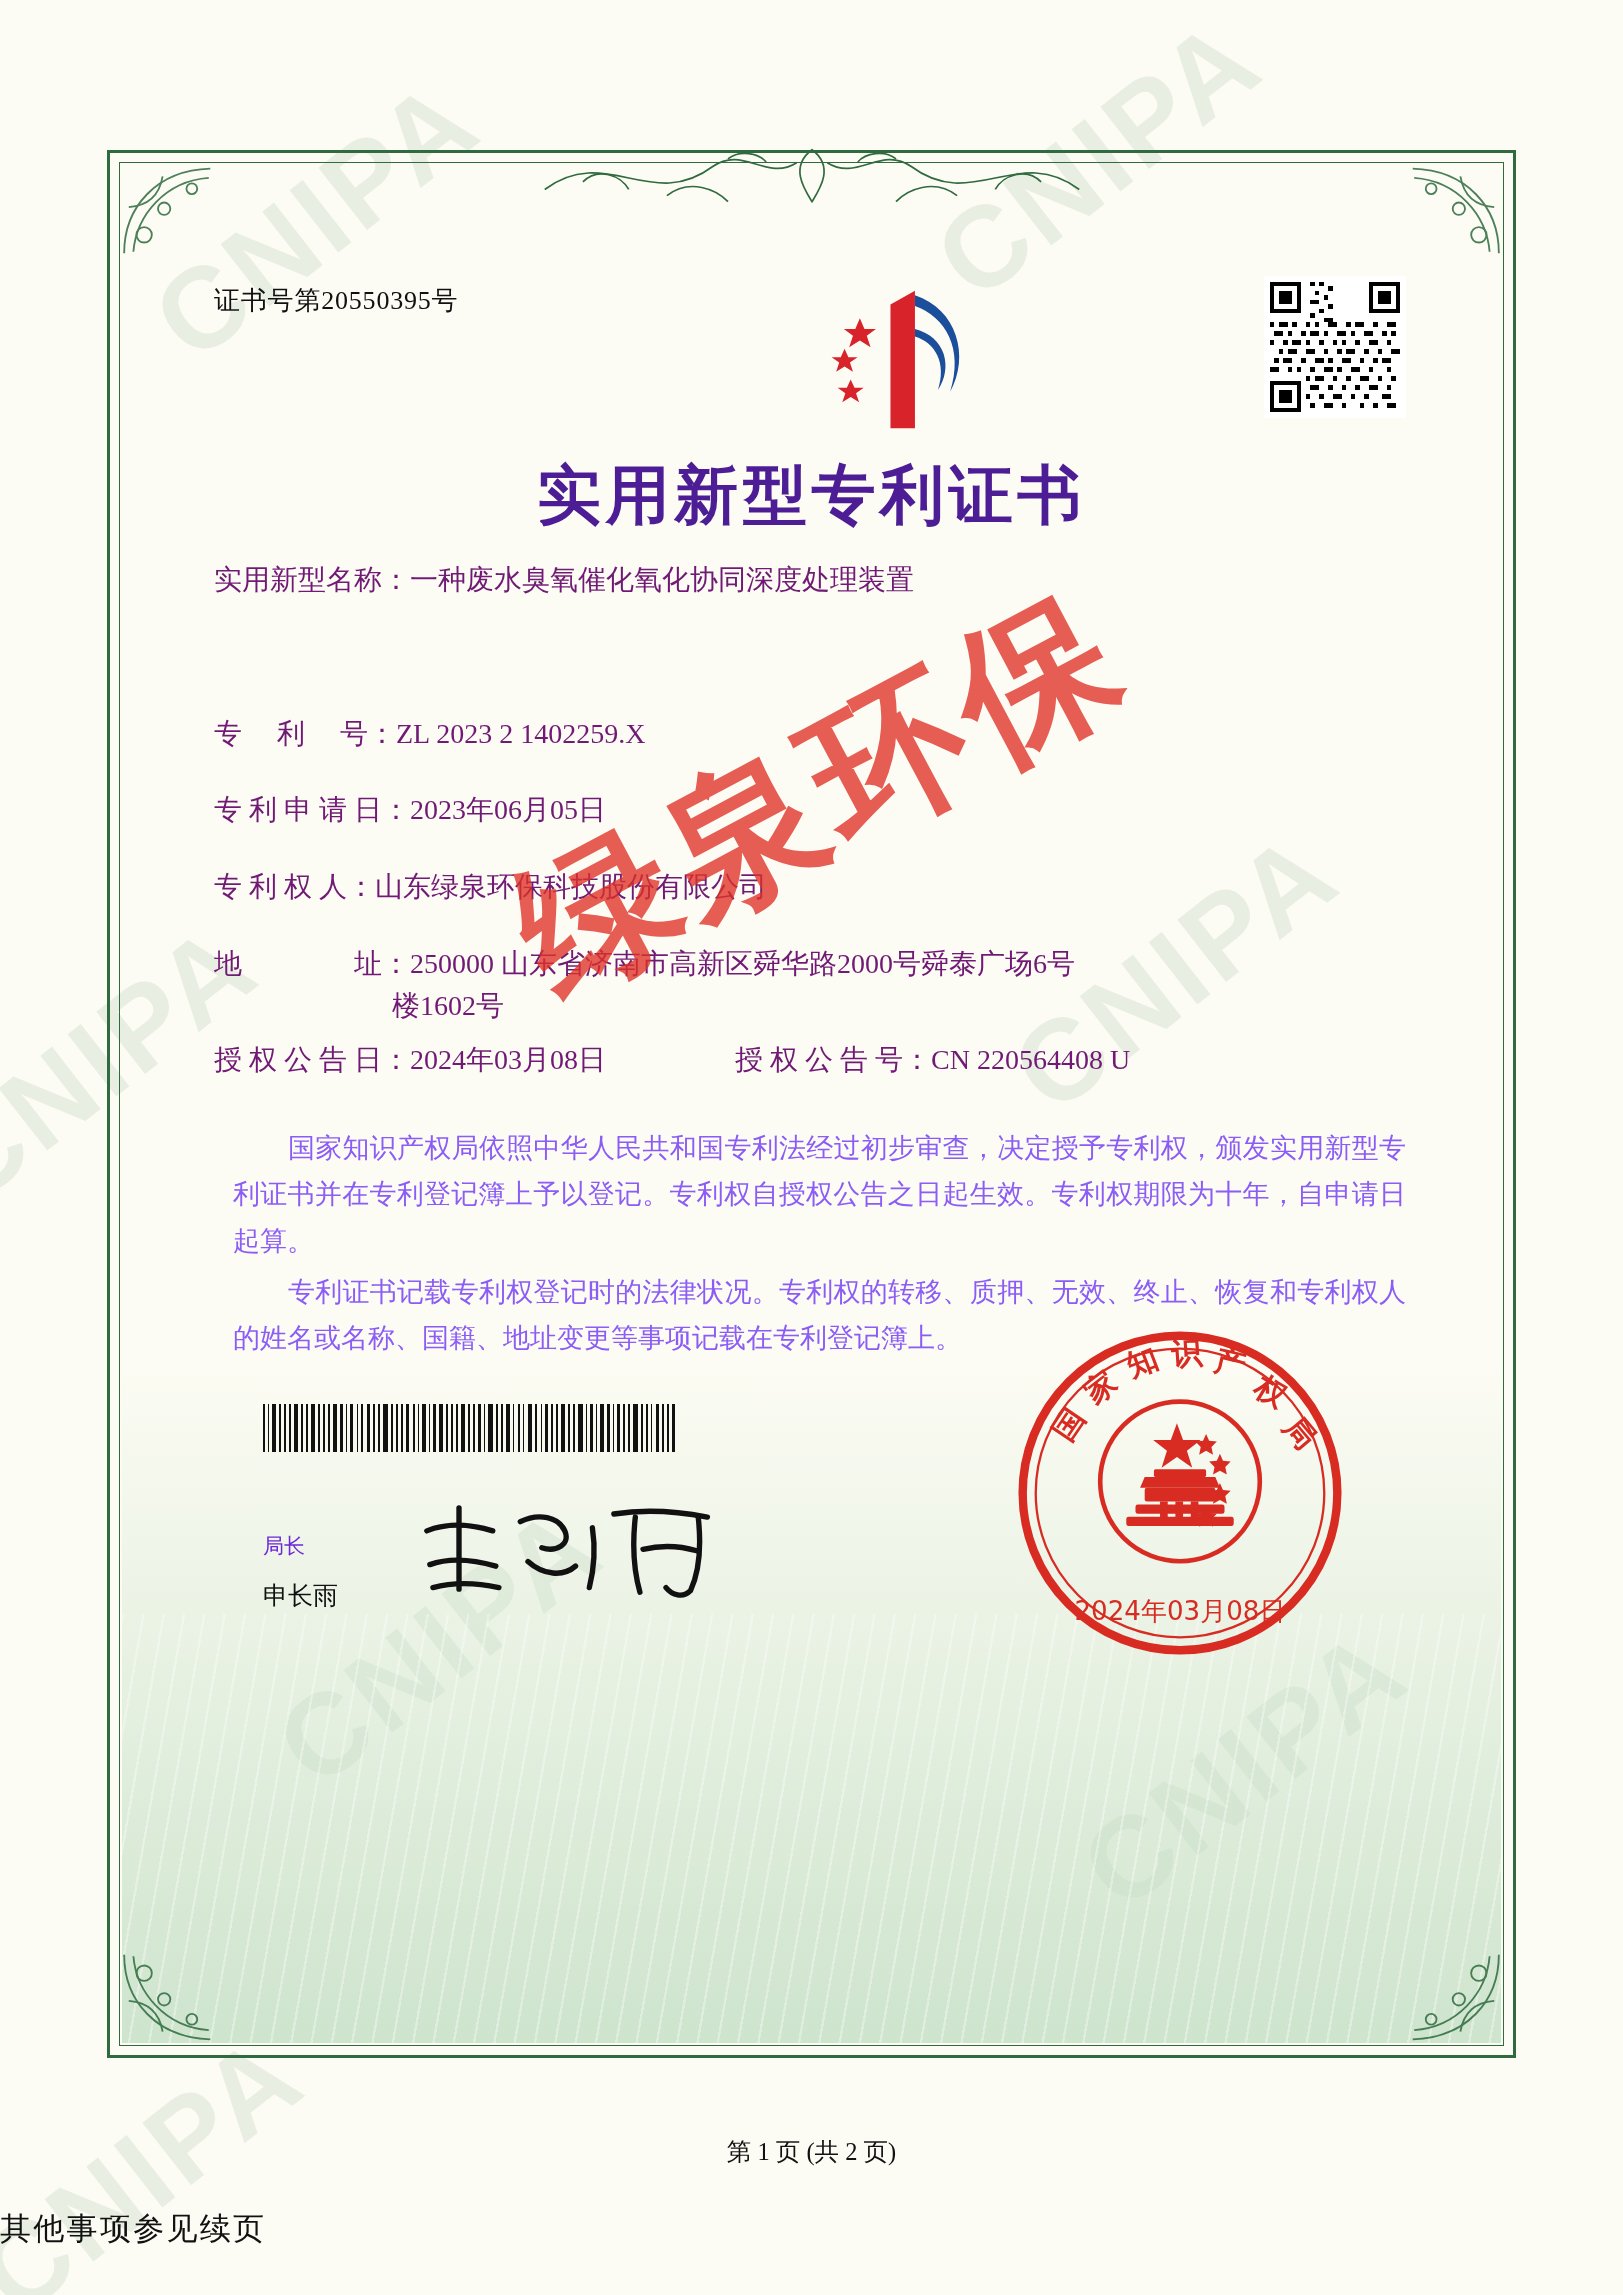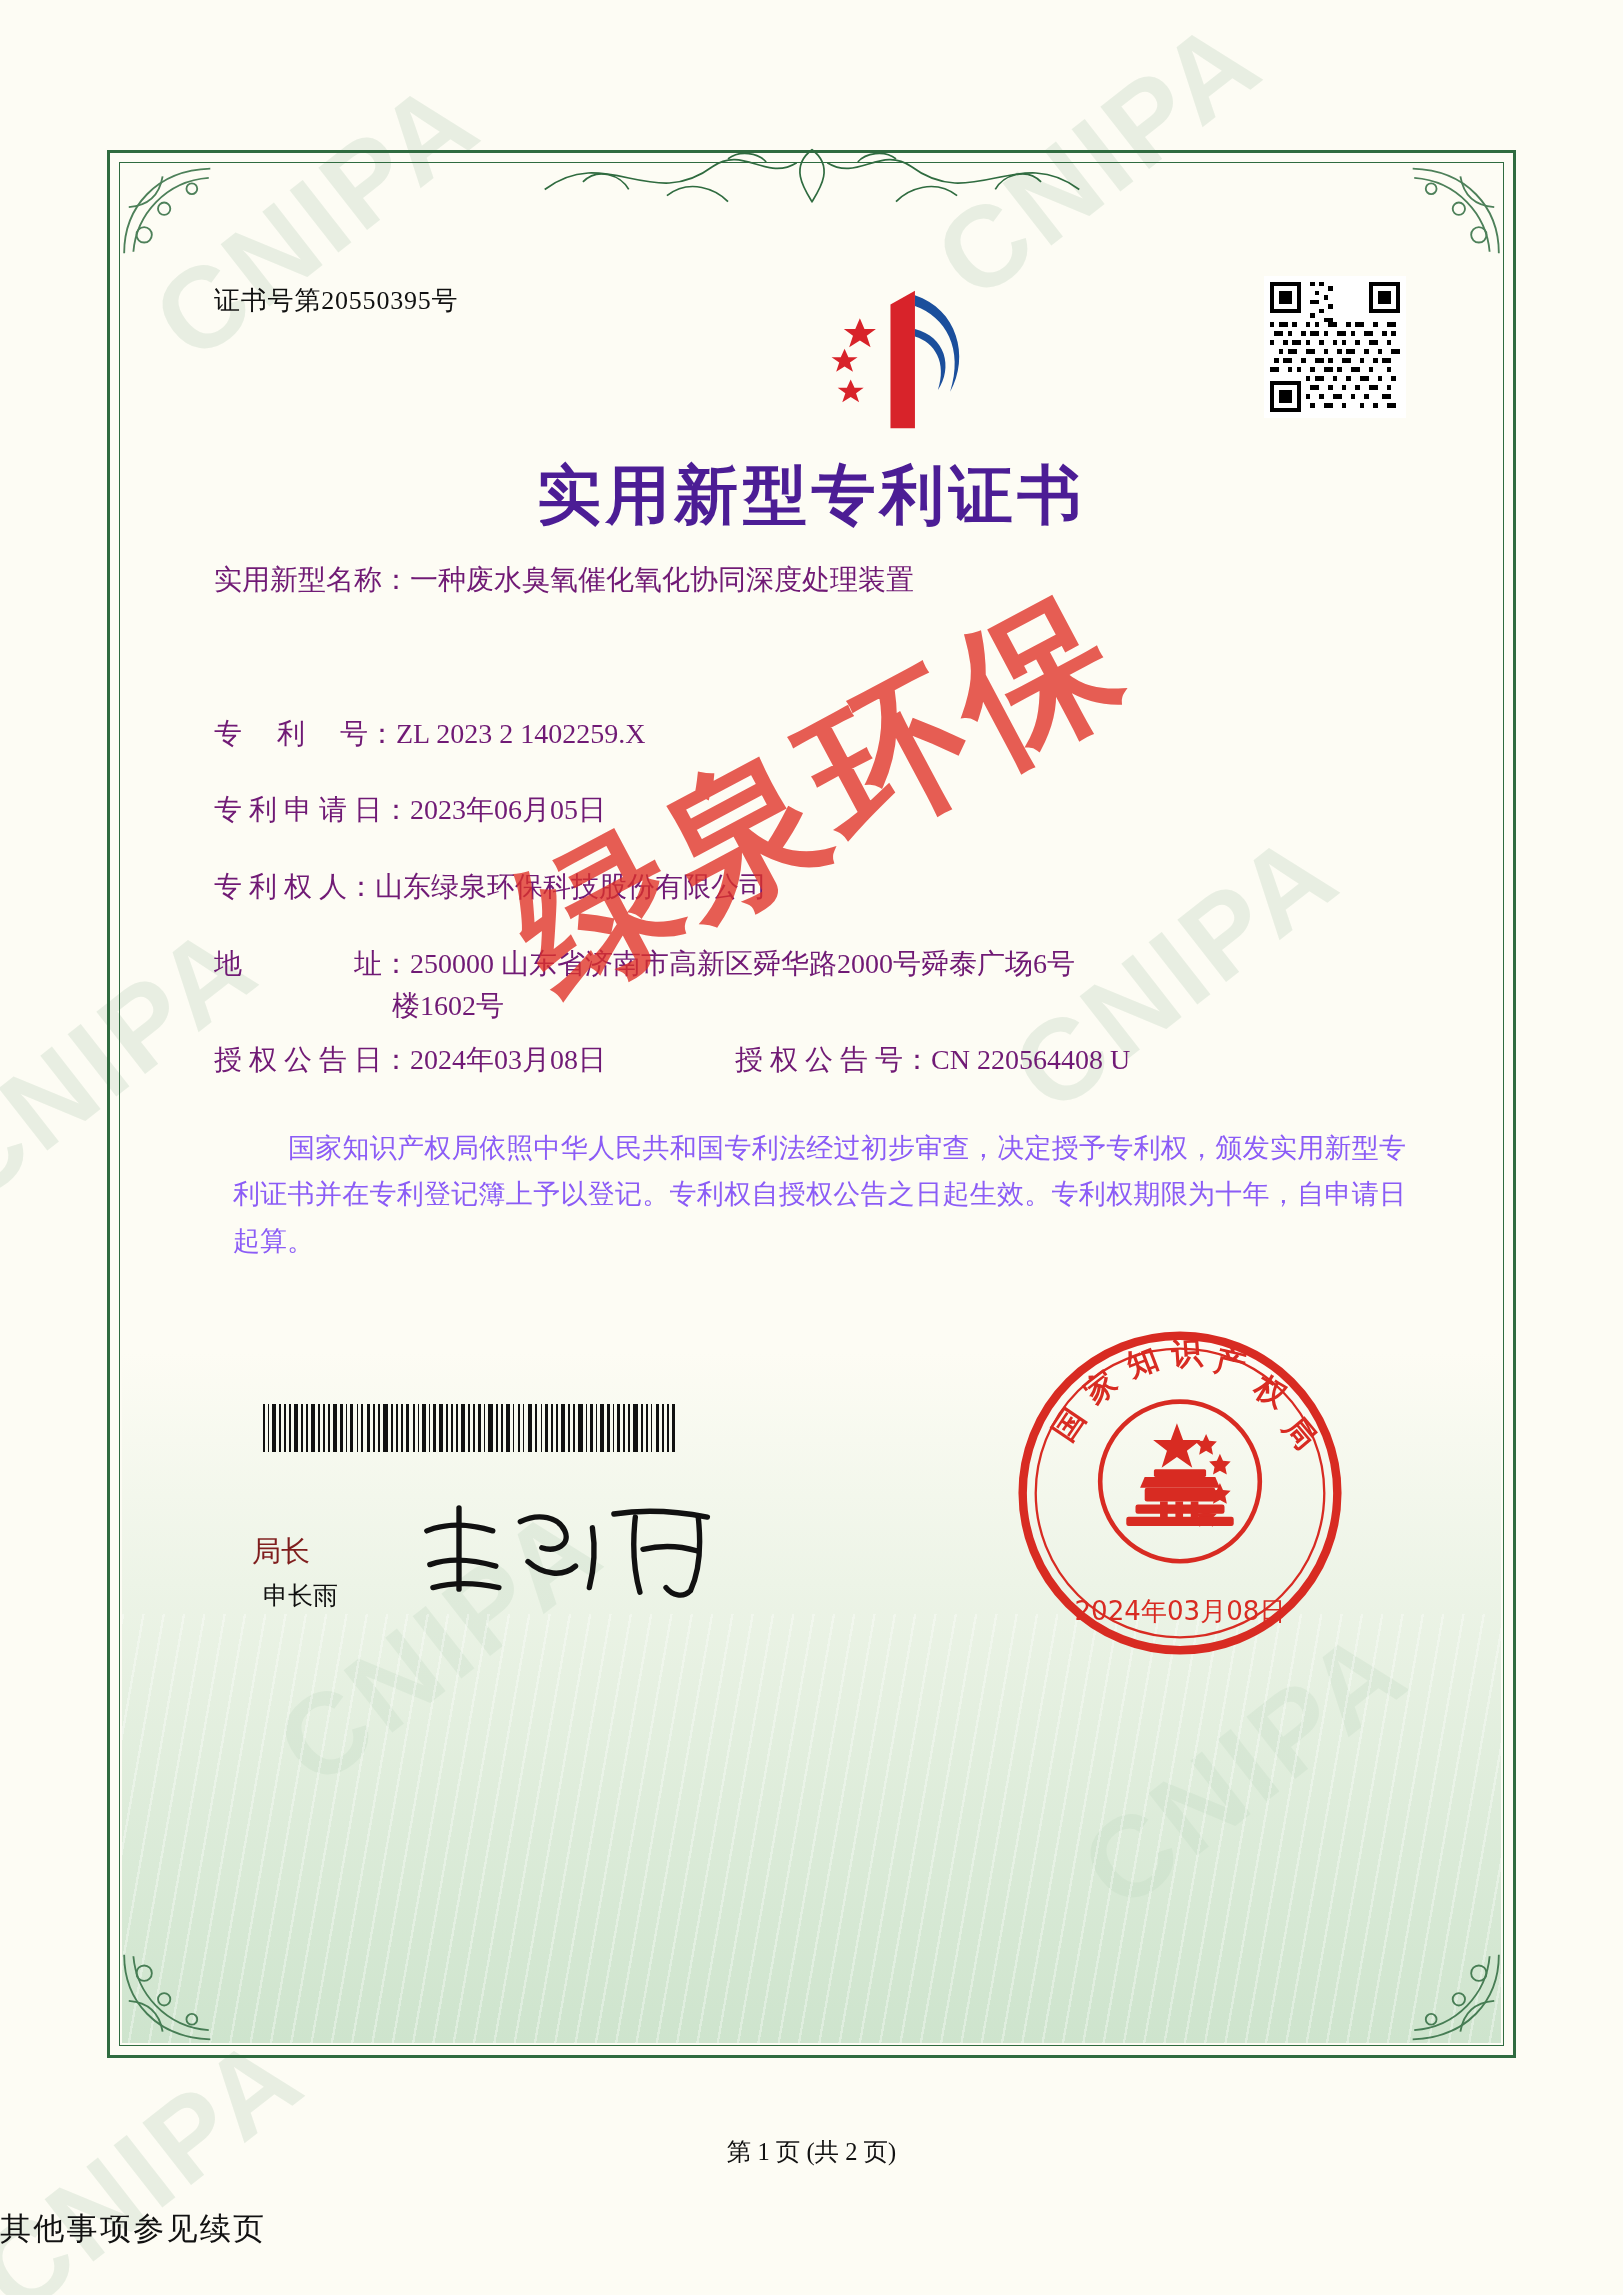--- a/index.html
+++ b/index.html
@@ -110,21 +110,21 @@
   .para{
     position:absolute;left:123px;right:107px;
     font-size:27px;line-height:1.72;color:#8b5cf6;text-align:justify;
   }
   .p1{top:972px;text-indent:55px;}
   .p2{top:1116px;text-indent:55px;}
 
   
   .barcode{position:absolute;left:153px;top:1251px;width:414px;height:48px;}
 
-  .director-label{position:absolute;left:142px;top:1379px;font-size:29px;color:#7f1d1d;}
+  .director-label{position:absolute;left:153px;top:1379px;font-size:21px;color:#6d28d9;}
   .director-name{position:absolute;left:153px;top:1426px;font-size:25px;color:#111;}
   .signature{position:absolute;left:303px;top:1338px;width:322px;height:115px;}
 
   
   .seal{position:absolute;left:905px;top:1175px;width:330px;height:330px;}
 
   .pagefoot{
     position:absolute;left:0;right:0;top:1982px;text-align:center;
     font-size:24.5px;color:#111;
   }
@@ -370,20 +370,21 @@
     </div>
 
     <div class="field f7">
       <span class="lbl">授 权 公 告 日：</span><span class="val">2024年03月08日</span>
       <span class="pubno">
         <span class="lbl">授 权 公 告 号：</span><span class="val">CN 220564408 U</span>
       </span>
     </div>
 
     <div class="para p1">国家知识产权局依照中华人民共和国专利法经过初步审查，决定授予专利权，颁发实用新型专利证书并在专利登记簿上予以登记。专利权自授权公告之日起生效。专利权期限为十年，自申请日起算。</div>
+    <div class="para p2">专利证书记载专利权登记时的法律状况。专利权的转移、质押、无效、终止、恢复和专利权人的姓名或名称、国籍、地址变更等事项记载在专利登记簿上。</div>
 
     <svg class="barcode" viewBox="0 0 540 62" shape-rendering="crispEdges">
       <g fill="#111">
         <rect x="0" y="0" width="3" height="62"></rect>
           <rect x="6" y="0" width="2" height="62"></rect>
           <rect x="12" y="0" width="5" height="62"></rect>
         <rect x="21" y="0" width="2" height="62"></rect>
           <rect x="27" y="0" width="3" height="62"></rect>
           <rect x="34" y="0" width="2" height="62"></rect>
         <rect x="40" y="0" width="6" height="62"></rect>

